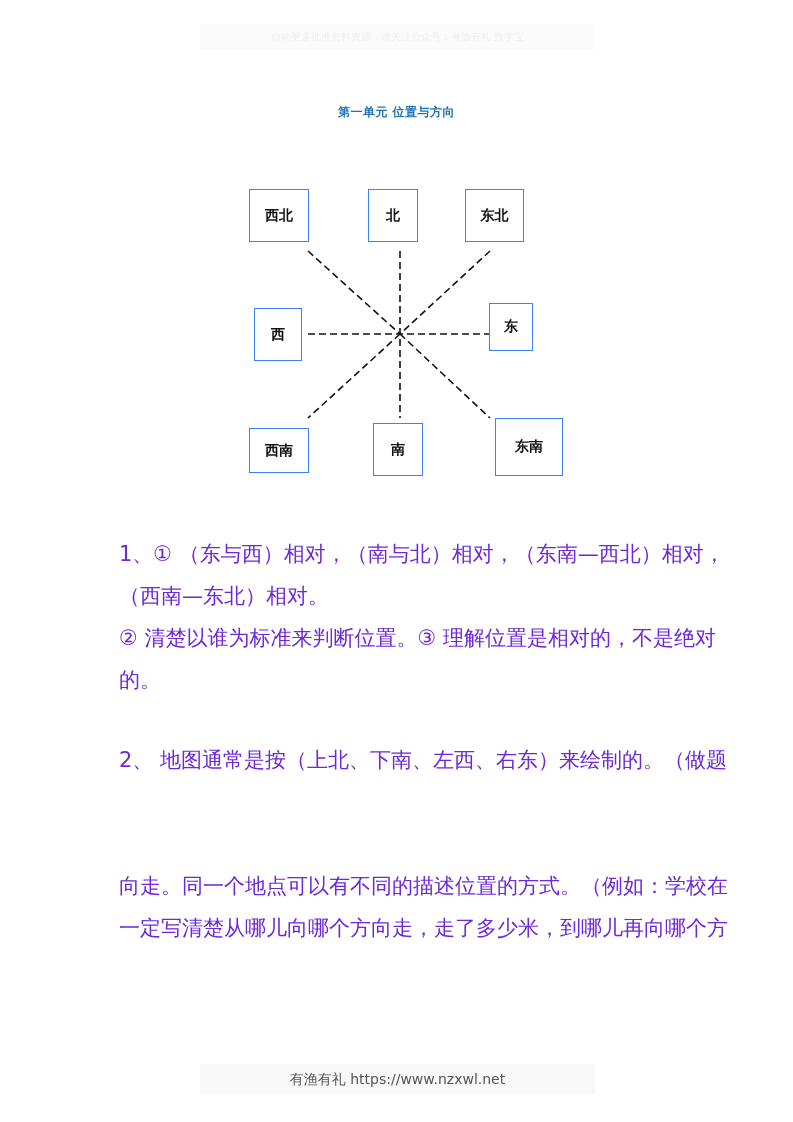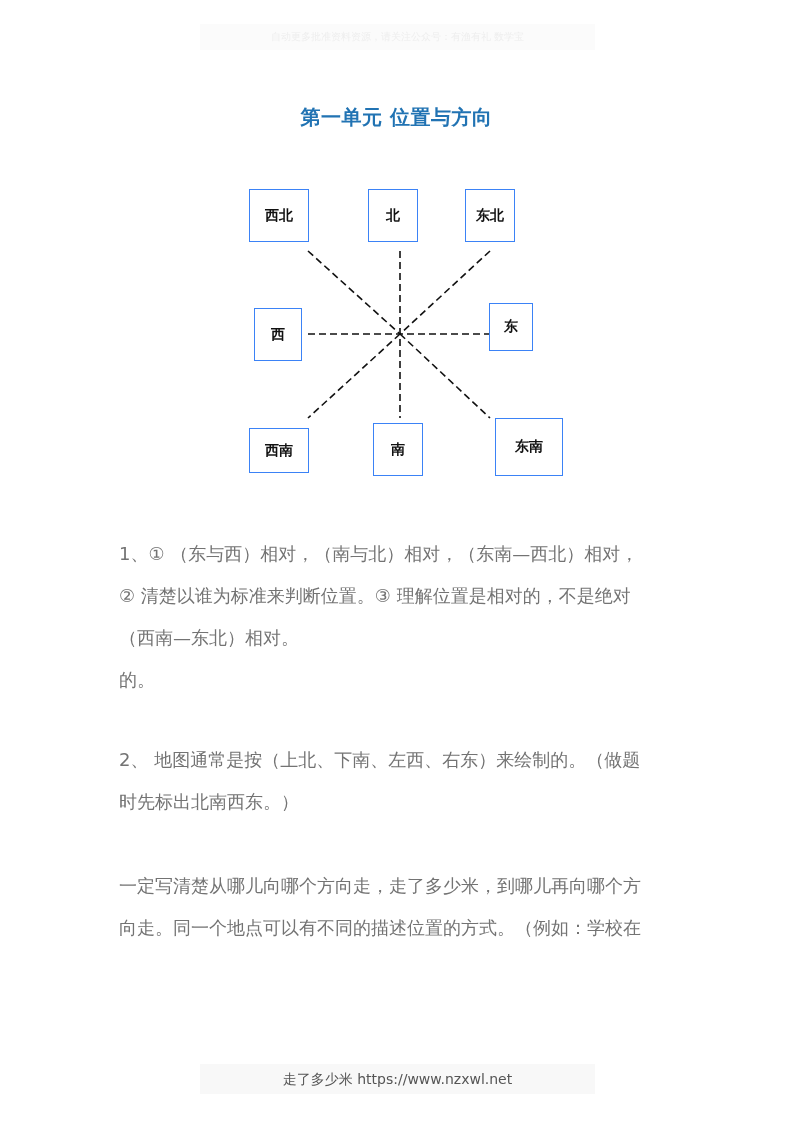--- a/index.html
+++ b/index.html
@@ -10,31 +10,31 @@
     .header-watermark {
       position: absolute; left: 200px; top: 24px; width: 395px; height: 26px;
       background: #fbfbfb; color: #eeeeee; font-size: 10px; text-align: center; line-height: 26px;
     }
     .footer-watermark {
       position: absolute; left: 200px; top: 1064px; width: 395px; height: 30px;
       background: #f8f8f8; color: #555; font-size: 14px; text-align: center; line-height: 30px;
     }
     .title {
       position: absolute; left: 0; width: 793px; top: 104px; text-align: center;
-      font-size: 20px; font-weight: bold; color: #2173b3; letter-spacing: 0.5px;
+      font-size: 12px; font-weight: bold; color: #2173b3; letter-spacing: 0.5px;
     }
     .diagram { position: absolute; left: 0; top: 0; width: 793px; height: 520px; }
     .diagram svg { position: absolute; left: 0; top: 0; }
     .dir-box {
       position: absolute; border: 1px solid #3b82f6; background: #fff; box-sizing: border-box;
       display: flex; align-items: center; justify-content: center;
       font-family: "DejaVu Serif", "Liberation Serif", serif; font-weight: bold; font-size: 14px; color: #111;
     }
     .text-block {
-      position: absolute; left: 119px; width: 560px; font-size: 18px; line-height: 42px; color: #737373;
+      position: absolute; left: 119px; width: 560px; font-size: 21px; line-height: 42px; color: #6d28d9;
     }
     .line { white-space: nowrap; }
   </style>
 </head>
 <body>
 
 <div class="header-watermark">自动更多批准资料资源，请关注公众号：有渔有礼 数学宝</div>
 
 <div class="title">第一单元  位置与方向</div>
 
@@ -43,39 +43,38 @@
       <line x1="308" y1="251" x2="400" y2="334" stroke="#111" stroke-width="1.6" stroke-dasharray="7,4"></line>
       <line x1="400" y1="251" x2="400" y2="418" stroke="#111" stroke-width="1.6" stroke-dasharray="7,4"></line>
       <line x1="490" y1="251" x2="400" y2="334" stroke="#111" stroke-width="1.6" stroke-dasharray="7,4"></line>
       <line x1="308" y1="334" x2="489" y2="334" stroke="#111" stroke-width="1.6" stroke-dasharray="7,4"></line>
       <line x1="400" y1="334" x2="308" y2="418" stroke="#111" stroke-width="1.6" stroke-dasharray="7,4"></line>
       <line x1="400" y1="334" x2="490" y2="418" stroke="#111" stroke-width="1.6" stroke-dasharray="7,4"></line>
     </svg>
   <div id="boxes-container">
       <div class="dir-box" style="left: 249px; top: 189px; width: 60px; height: 53px;">西北</div>
       <div class="dir-box" style="left: 368px; top: 189px; width: 50px; height: 53px;">北</div>
-      <div class="dir-box" style="left: 465px; top: 189px; width: 50px; height: 53px;">东北</div>
+      <div class="dir-box" style="left: 465px; top: 189px; width: 59px; height: 53px;">东北</div>
       <div class="dir-box" style="left: 254px; top: 308px; width: 48px; height: 53px;">西</div>
       <div class="dir-box" style="left: 489px; top: 303px; width: 44px; height: 48px;">东</div>
       <div class="dir-box" style="left: 249px; top: 428px; width: 60px; height: 45px;">西南</div>
       <div class="dir-box" style="left: 373px; top: 423px; width: 50px; height: 53px;">南</div>
       <div class="dir-box" style="left: 477px; top: 418px; width: 68px; height: 58px; margin-left: 18px;">东南</div>
     </div>
 </div>
 
 <div class="text-block" style="top:533px;">
   <div class="line">1、①  （东与西）相对，（南与北）相对，（东南—西北）相对，</div>
+  <div class="line">（西南—东北）相对。</div>
   <div class="line">②  清楚以谁为标准来判断位置。③  理解位置是相对的，不是绝对</div>
-  <div class="line">（西南—东北）相对。</div>
   <div class="line">的。</div>
 </div>
 
 <div class="text-block" style="top:739px;">
   <div class="line">2、 地图通常是按（上北、下南、左西、右东）来绘制的。（做题</div>
-  <div class="line">时先标出北南西东。）</div>
 </div>
 
 <div class="text-block" style="top:865px;">
+  <div class="line">向走。同一个地点可以有不同的描述位置的方式。（例如：学校在</div>
   <div class="line">一定写清楚从哪儿向哪个方向走，走了多少米，到哪儿再向哪个方</div>
-  <div class="line">向走。同一个地点可以有不同的描述位置的方式。（例如：学校在</div>
 </div>
 
-<div class="footer-watermark">走了多少米 https://www.nzxwl.net</div>
+<div class="footer-watermark">有渔有礼 https://www.nzxwl.net</div>
 
 </body></html>

